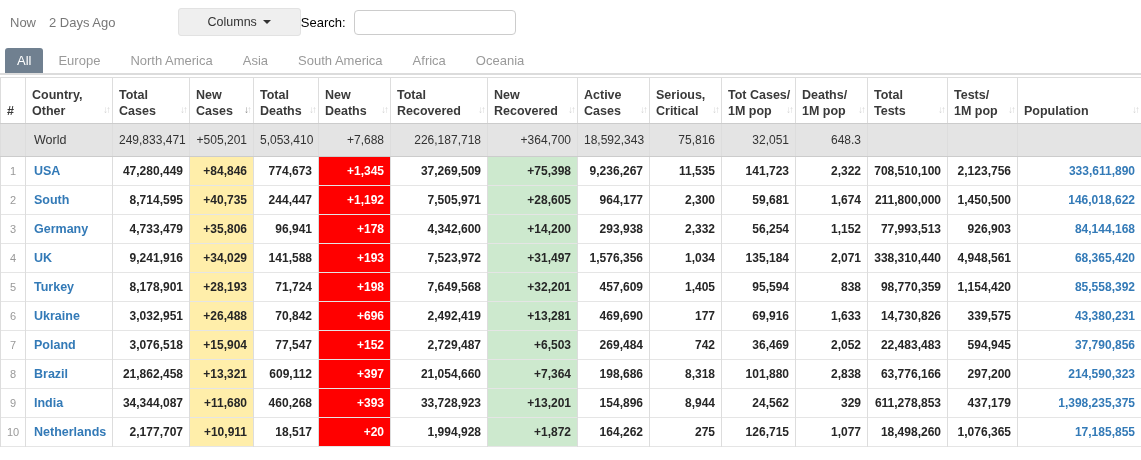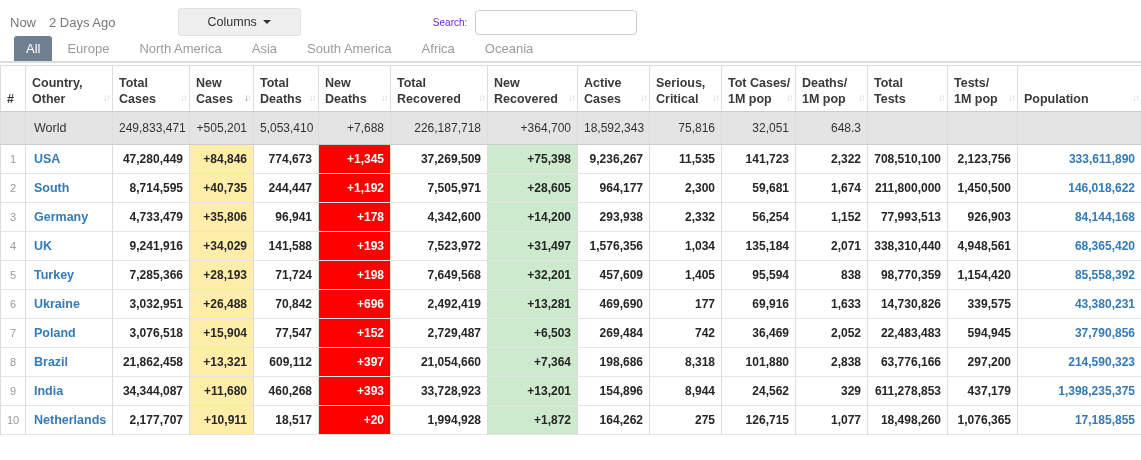--- a/index.html
+++ b/index.html
@@ -13,25 +13,25 @@
   .toolbar{display:flex;align-items:center;padding:8px 0 0 10px;height:36px;}
   .link-gray{color:#777;font-size:13px;cursor:pointer;white-space:nowrap;}
   .btn-primary{background:var(--accent);color:#fff;border:none;border-radius:3px;
        padding:6px 13px;font-size:13px;margin-left:13px;font-family:inherit;cursor:pointer;}
   .two-days{margin-left:13px;}
   .btn-columns{margin-left:62px;background:#efefef;border:1px solid #e2e2e2;border-radius:3px;
        color:#333;font-size:12.5px;padding:6px 29px;display:flex;align-items:center;gap:6px;
        font-family:inherit;cursor:pointer;}
   .caret{width:0;height:0;border-left:4px solid transparent;border-right:4px solid transparent;
        border-top:4px solid #333;display:inline-block;}
-  .search-label{margin-left:132px;color:#6d28d9;font-size:10px;}
+  .search-label{color:#000000;font-size:13px;}
   .search-input{margin-left:8px;width:162px;height:25px;border:1px solid #ccc;border-radius:4px;
        outline:none;padding:0 6px;font-family:inherit;font-size:13px;}
   
-  .tabs{display:flex;align-items:flex-end;margin-top:0;padding-left:14px;
+  .tabs{display:flex;align-items:flex-end;margin-top:12px;padding-left:5px;
        border-bottom:2px solid #dcdcdc;}
   .tab{font-size:13px;color:#9a9a9a;padding:5px 15px;cursor:pointer;white-space:nowrap;}
   .tab.active{background:var(--tab-bg);color:#fff;border-radius:3px 3px 0 0;padding:5px 12px;}
   
   table{border-collapse:collapse;table-layout:fixed;width:1141px;margin-top:2px;}
   th,td{border-right:1px solid #ddd;overflow:hidden;white-space:nowrap;}
   th:first-child,td:first-child{border-left:1px solid #ddd;}
   thead th{height:46px;border-top:1px solid #ddd;border-bottom:1px solid #ccc;
        vertical-align:bottom;padding:4px 6px;position:relative;text-align:left;
        font-size:12.5px;color:#3a3a3a;font-weight:bold;cursor:pointer;background:#fff;}
@@ -258,21 +258,21 @@
         <td class="num">1,034</td>
         <td class="num">135,184</td>
         <td class="num">2,071</td>
         <td class="num">338,310,440</td>
         <td class="num">4,948,561</td>
         <td class="num pop">68,365,420</td>
       </tr>
       <tr>
         <td class="rank">5</td>
         <td class="country"><span class="country-link">Turkey</span></td>
-        <td class="num">7,285,366</td>
+        <td class="num">8,178,901</td>
         <td class="num yellow">+28,193</td>
         <td class="num">71,724</td>
         <td class="num red">+198</td>
         <td class="num">7,649,568</td>
         <td class="num green">+32,201</td>
         <td class="num">457,609</td>
         <td class="num">1,405</td>
         <td class="num">95,594</td>
         <td class="num">838</td>
         <td class="num">98,770,359</td>

